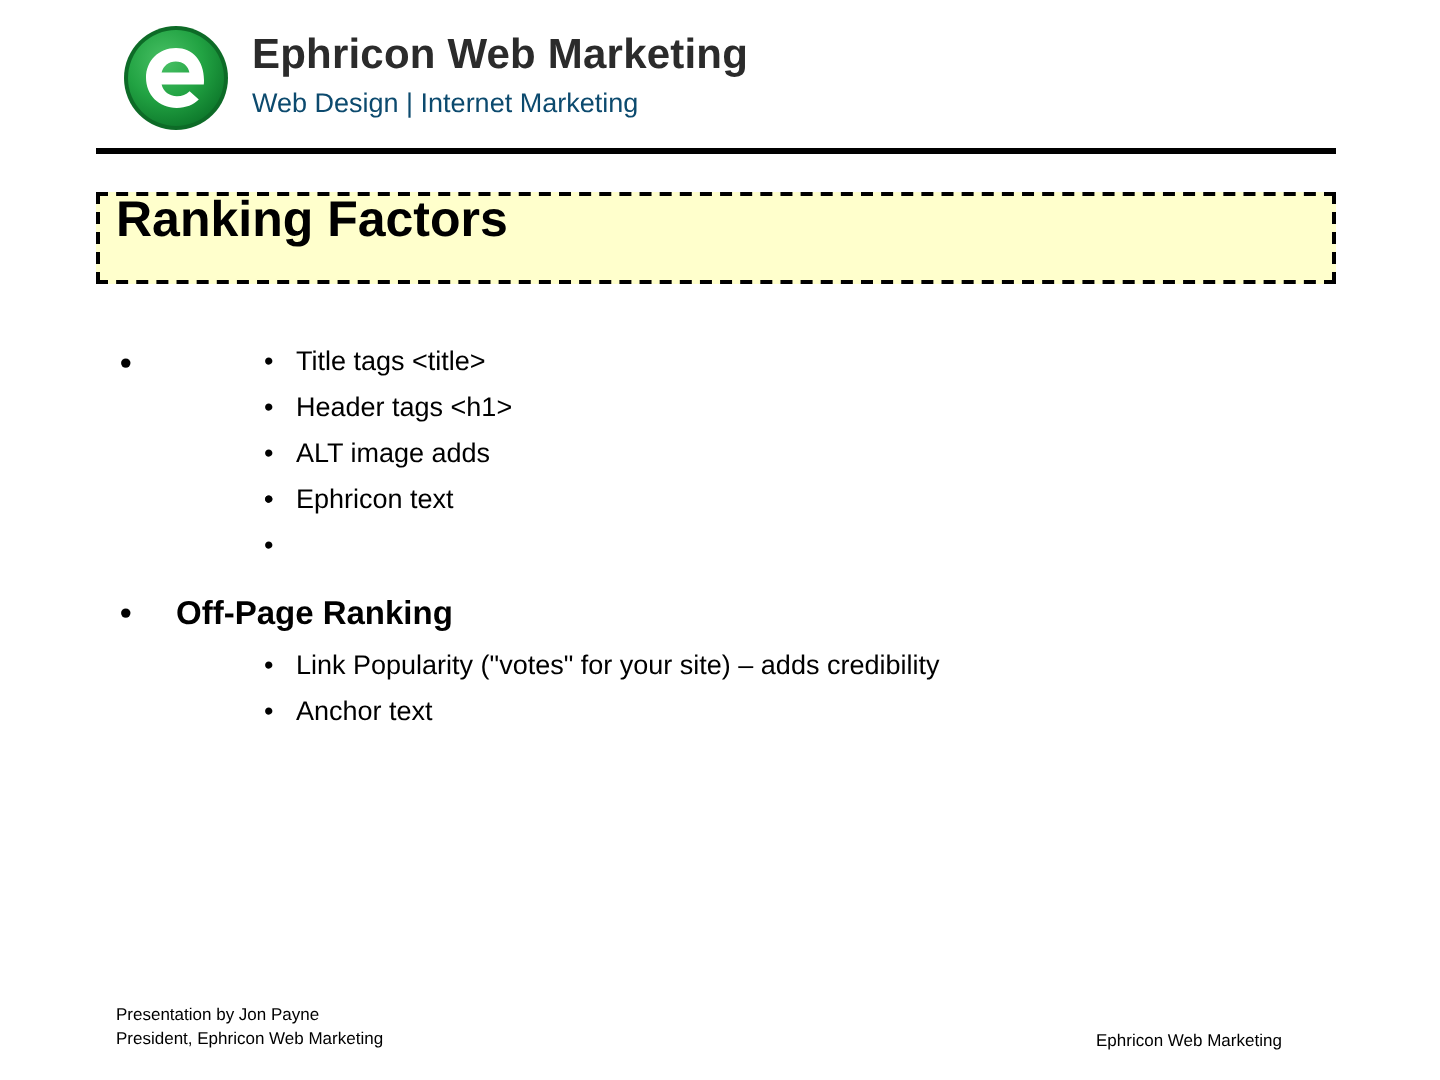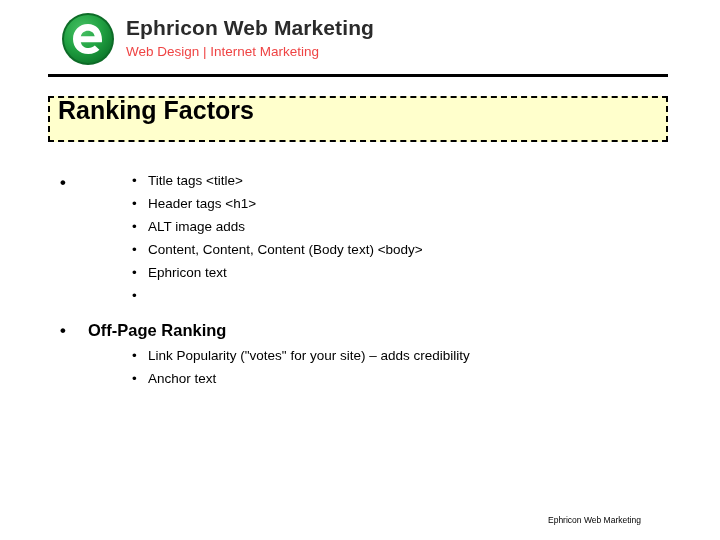--- a/index.html
+++ b/index.html
@@ -44,21 +44,21 @@
     font-size: 21px;
     font-weight: bold;
     color: #2b2b2b;
     letter-spacing: 0.1px;
     line-height: 1.15;
     white-space: nowrap;
   }
   #brand-tagline {
     font-size: 13.5px;
     font-weight: normal;
-    color: #ef4444;
+    color: #0c4a6e;
     line-height: 1.4;
     margin-top: 3px;
     white-space: nowrap;
   }
 
   
   #header-rule {
     position: absolute;
     left: 48px;
     top: 74px;
@@ -201,21 +201,20 @@
         <div class="l2-item">
           <span class="bullet">•</span>
           <span>Header tags &lt;h1&gt;</span>
         </div>
         <div class="l2-item">
           <span class="bullet">•</span>
           <span>ALT image adds</span>
         </div>
         <div class="l2-item">
           <span class="bullet">•</span>
-          <span>Content, Content, Content (Body text) &lt;body&gt;</span>
         </div>
         <div class="l2-item">
           <span class="bullet">•</span>
           <span>Ephricon text</span>
         </div>
         <div class="l2-item">
           <span class="bullet">•</span>
         </div>
       </div>
     </div>
@@ -232,15 +231,19 @@
         </div>
         <div class="l2-item">
           <span class="bullet">•</span>
           <span>Anchor text</span>
         </div>
       </div>
     </div>
 
   </div>
 
+  <div id="footer-left">
+    <div>Presentation by Jon Payne</div>
+    <div>President, Ephricon Web Marketing</div>
+  </div>
   <div id="footer-right">Ephricon Web Marketing</div>
 
 </div>
 
 </body></html>

